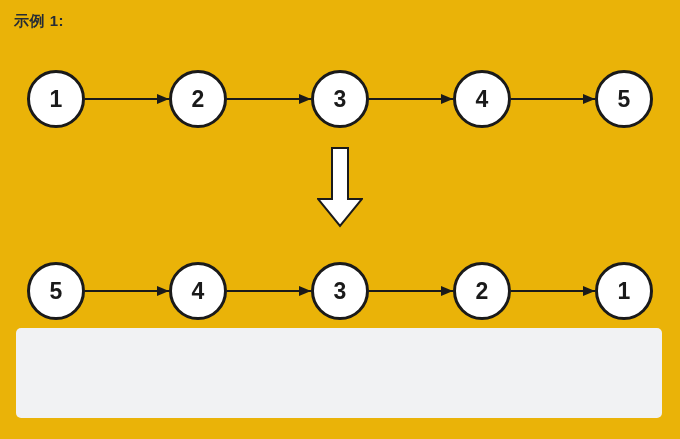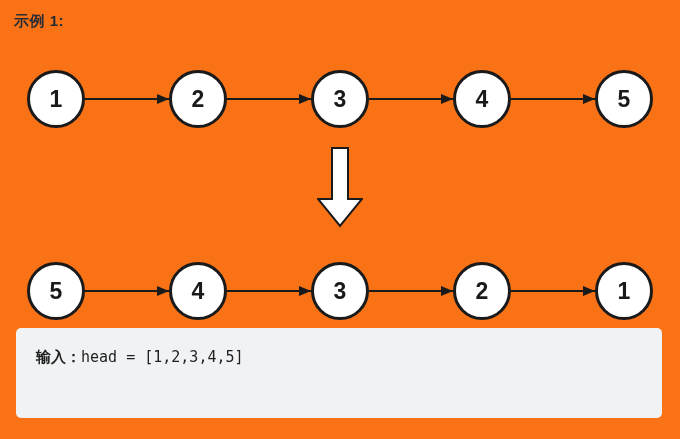--- a/index.html
+++ b/index.html
@@ -1,23 +1,24 @@
 <!DOCTYPE html>
 <html><head>
 <meta charset="utf-8">
 <style>
   * { margin: 0; padding: 0; box-sizing: border-box; }
   html, body { background: #ffffff; }
   .stage {
     position: relative;
     width: 680px;
     height: 439px;
-    background: #f97316;
+    background: #eab308;
     font-family: "Liberation Sans", "DejaVu Sans", sans-serif;
     overflow: hidden;
+    text-align: center;
   }
   .title {
     position: absolute;
     left: 14px;
     top: 12px;
     font-size: 15px;
     font-weight: bold;
     color: #262c35;
     letter-spacing: 0.5px;
   }
@@ -134,16 +135,15 @@
         <span class="head"></span>
       </div>
     <div class="node">2</div>
     <div class="connector">
         <span class="head"></span>
       </div>
     <div class="node">1</div>
   </div>
 
   <div class="example-box">
-    <div class="io-line"><span class="io-label">输入：</span><span class="io-value">head = [1,2,3,4,5]</span></div>
   </div>
 
 </div>
 
 </body></html>

